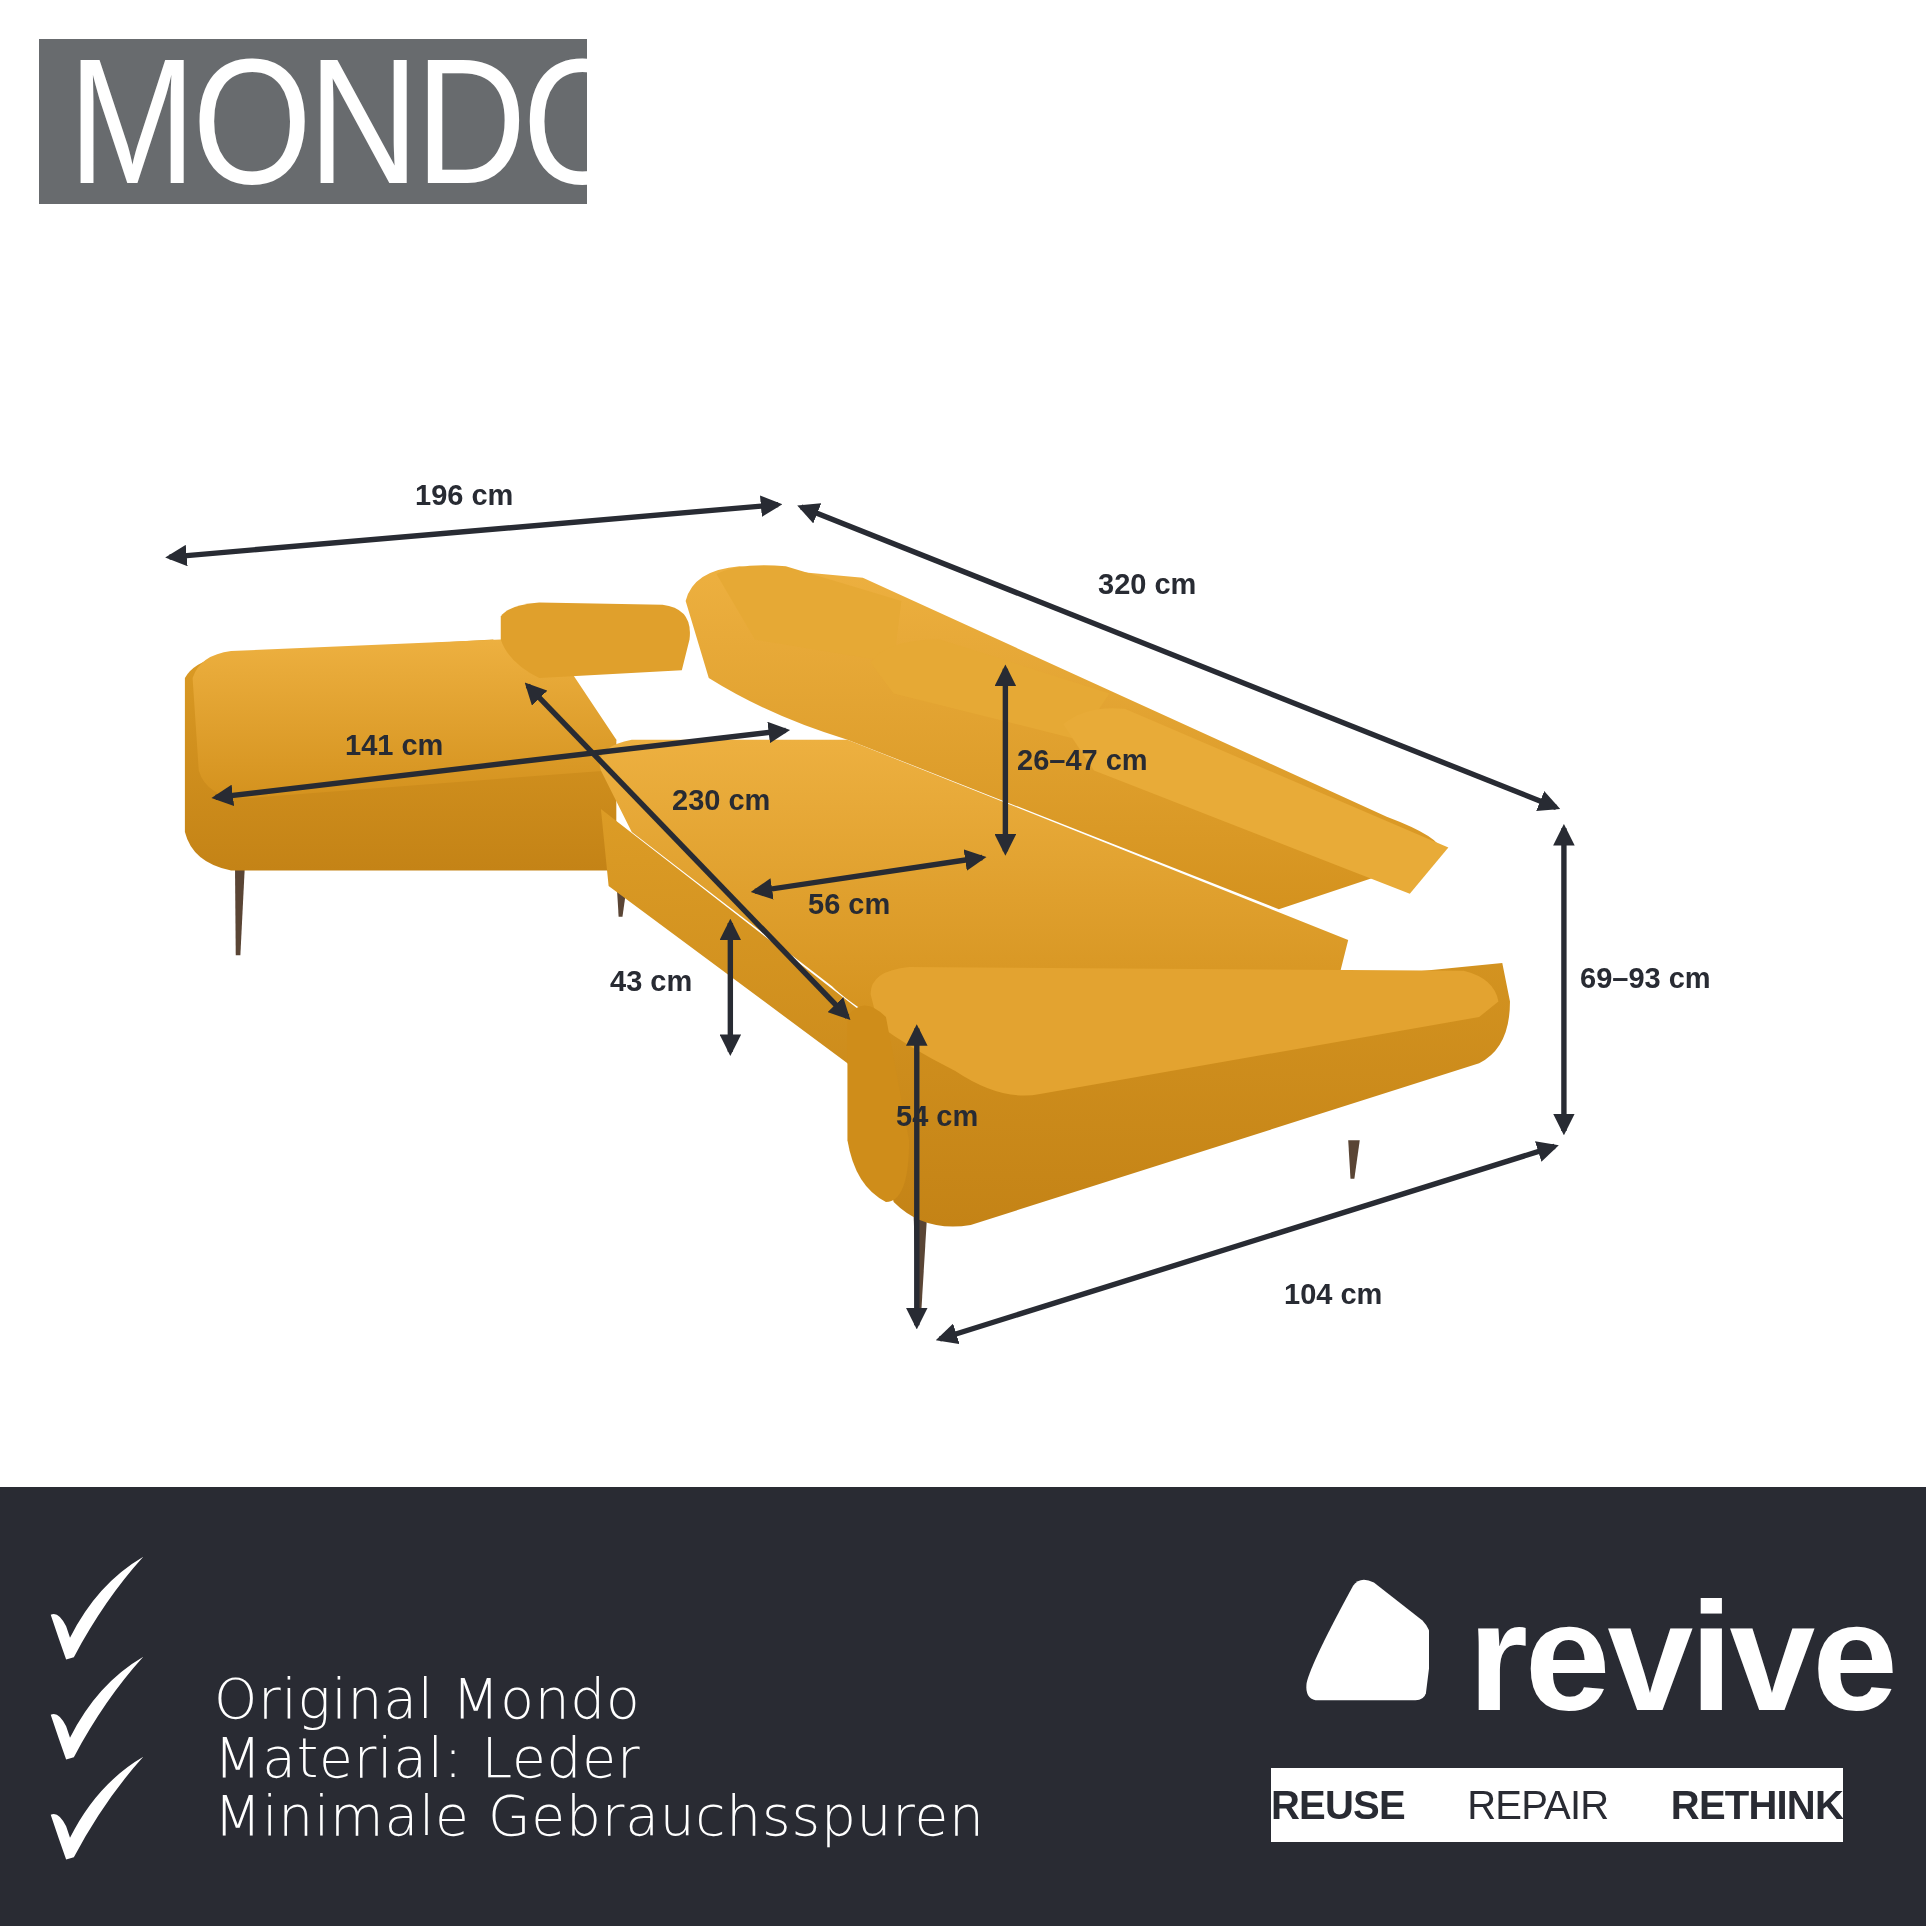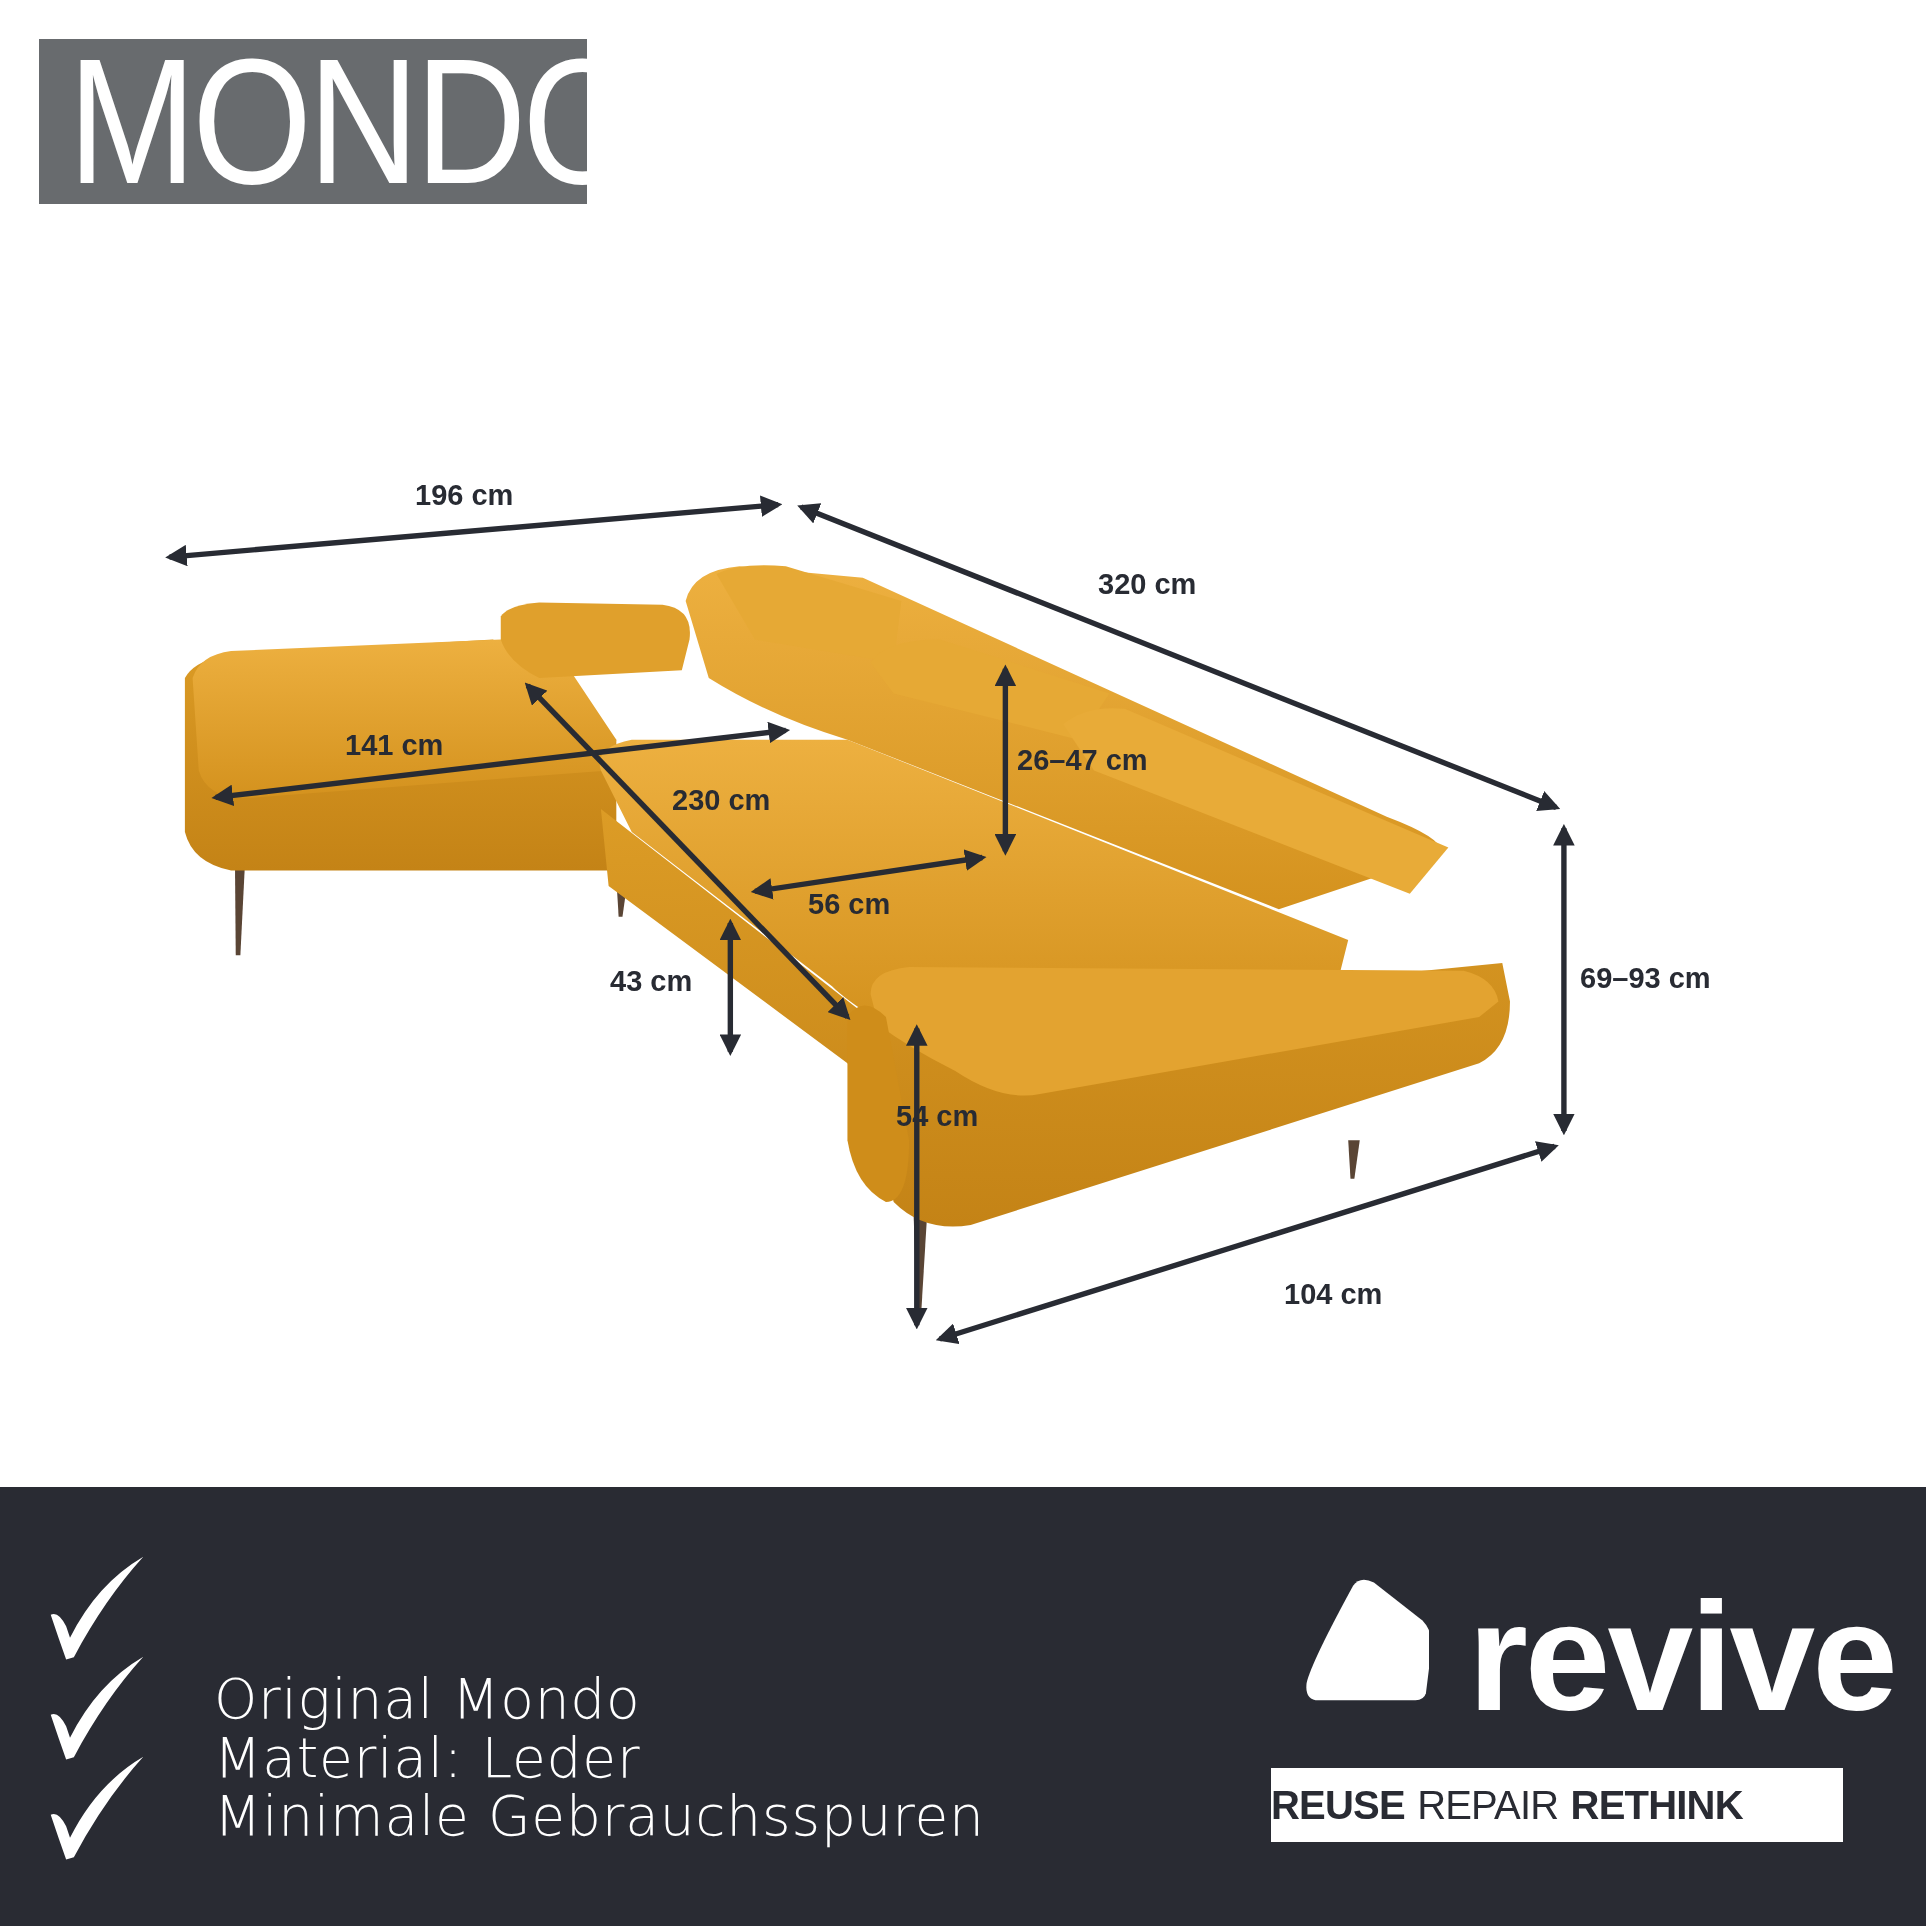--- a/index.html
+++ b/index.html
@@ -13,21 +13,21 @@
               color:#fff; font-size:14px; text-align:center; line-height:21.6px; box-sizing:border-box; }
   .diagram { position:absolute; left:0; top:0; width:1926px; height:1487px; }
   .dim { position:absolute; font-weight:700; font-size:29px; color:#282b33; white-space:nowrap; }
   .footer { position:absolute; left:0; top:1487px; width:1926px; height:439px; background:#292b33; }
   .check { position:absolute; left:43px; width:108px; height:108px; }
   .feat-text { position:absolute; left:214px; color:#ffffff; font-family:"DejaVu Sans", sans-serif; font-weight:300;
                font-size:55px; white-space:nowrap; letter-spacing:0.8px; }
   .revive-mark { position:absolute; left:1275px; top:1570px; width:100px; height:154px; }
   .revive-word { position:absolute; left:1468px; top:1580px; color:#fff; font-weight:700; font-size:154px; line-height:1; letter-spacing:-3.1px; }
   .tagline { position:absolute; left:1271px; top:1768px; width:572px; height:74px; background:#ffffff;
-             display:flex; align-items:center; justify-content:flex-start; font-size:40px; color:#292b33; letter-spacing:-0.8px; }
+             display:flex; align-items:center; justify-content:space-between; font-size:40px; color:#292b33; letter-spacing:-0.8px; }
   .tagline b { font-weight:700; }
   .tagline span.light { font-weight:400; margin:0 12.3px; }
 </style>
 </head>
 <body>
 
 <div class="logo-box">
   <span class="logo-text">MONDO</span>
 </div>
 <div class="logo-reg">R</div>

